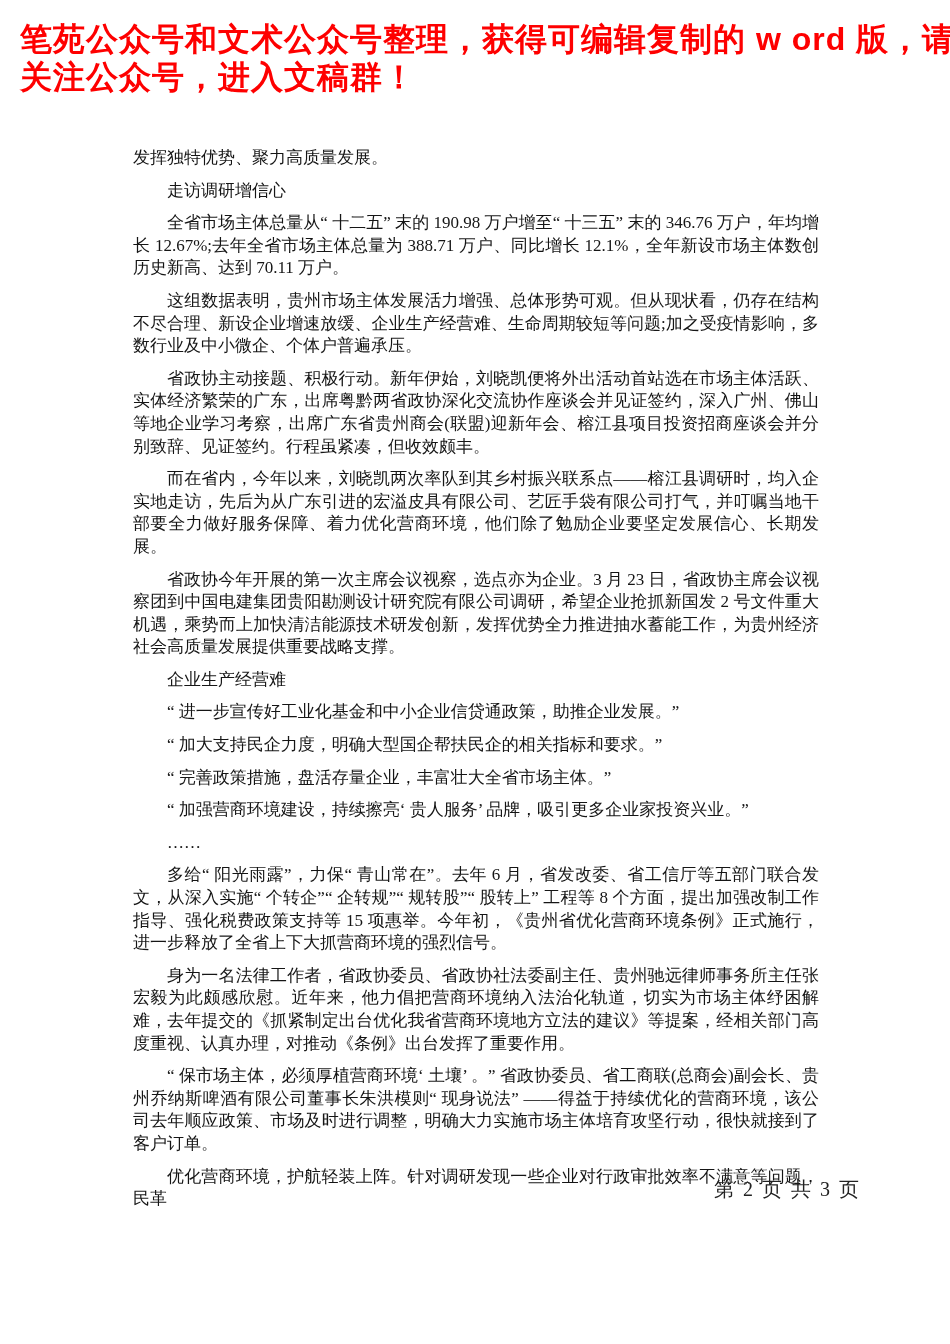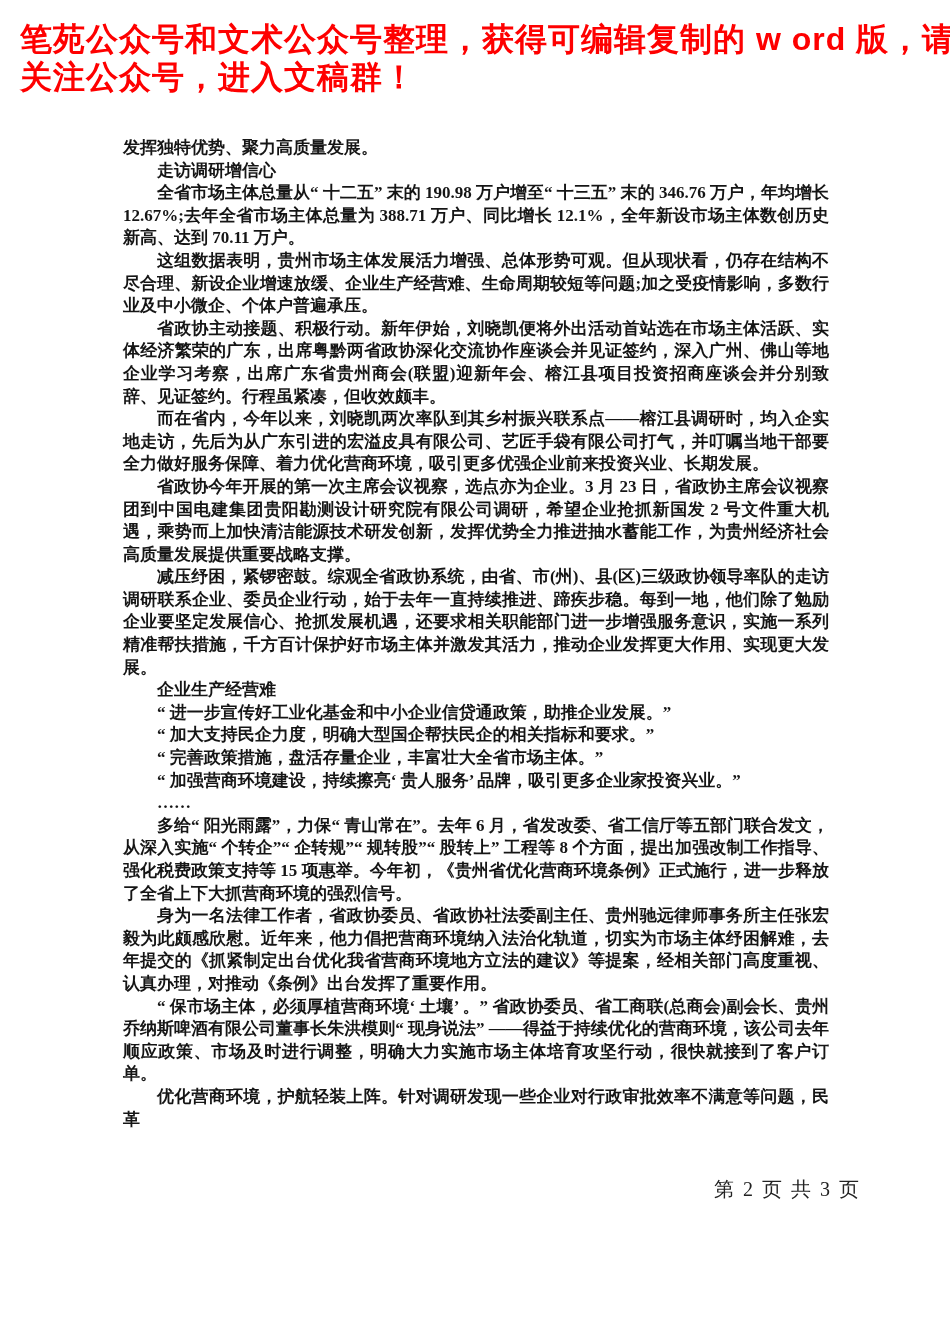--- a/index.html
+++ b/index.html
@@ -31,23 +31,22 @@
     position: absolute;
     left: 123px;
     top: 137px;
     width: 706px;
     font-size: 17px;
     line-height: 22.6px;
     color: #151515;
     text-align: justify;
   }
   .content p {
-    margin: 0;
+    margin: 10px;
     padding: 0;
-    font-weight: bold;
   }
   .content p.indent {
     text-indent: 2em;
   }
   .footer {
     position: absolute;
     left: 714px;
     top: 1176px;
     font-size: 20px;
     letter-spacing: 2px;
@@ -61,23 +60,22 @@
 <div class="page">
 
   <div class="banner">笔苑公众号和文术公众号整理，获得可编辑复制的 w ord 版，请关注公众号，进入文稿群！</div>
 
   <div class="content">
       <p>发挥独特优势、聚力高质量发展。</p>
       <p class="indent">走访调研增信心</p>
       <p class="indent">全省市场主体总量从“ 十二五” 末的 190.98 万户增至“ 十三五” 末的 346.76 万户，年均增长 12.67%;去年全省市场主体总量为 388.71 万户、同比增长 12.1%，全年新设市场主体数创历史新高、达到 70.11 万户。</p>
       <p class="indent">这组数据表明，贵州市场主体发展活力增强、总体形势可观。但从现状看，仍存在结构不尽合理、新设企业增速放缓、企业生产经营难、生命周期较短等问题;加之受疫情影响，多数行业及中小微企、个体户普遍承压。</p>
       <p class="indent">省政协主动接题、积极行动。新年伊始，刘晓凯便将外出活动首站选在市场主体活跃、实体经济繁荣的广东，出席粤黔两省政协深化交流协作座谈会并见证签约，深入广州、佛山等地企业学习考察，出席广东省贵州商会(联盟)迎新年会、榕江县项目投资招商座谈会并分别致辞、见证签约。行程虽紧凑，但收效颇丰。</p>
-      <p class="indent">而在省内，今年以来，刘晓凯两次率队到其乡村振兴联系点——榕江县调研时，均入企实地走访，先后为从广东引进的宏溢皮具有限公司、艺匠手袋有限公司打气，并叮嘱当地干部要全力做好服务保障、着力优化营商环境，吸引更多优强企业前来投资兴业、长期发展。</p>
+      <p class="indent">而在省内，今年以来，刘晓凯两次率队到其乡村振兴联系点——榕江县调研时，均入企实地走访，先后为从广东引进的宏溢皮具有限公司、艺匠手袋有限公司打气，并叮嘱当地干部要全力做好服务保障、着力优化营商环境，他们除了勉励企业要坚定发展信心、长期发展。</p>
       <p class="indent">省政协今年开展的第一次主席会议视察，选点亦为企业。3 月 23 日，省政协主席会议视察团到中国电建集团贵阳勘测设计研究院有限公司调研，希望企业抢抓新国发 2 号文件重大机遇，乘势而上加快清洁能源技术研发创新，发挥优势全力推进抽水蓄能工作，为贵州经济社会高质量发展提供重要战略支撑。</p>
-      <p class="indent">减压纾困，紧锣密鼓。综观全省政协系统，由省、市(州)、县(区)三级政协领导率队的走访调研联系企业、委员企业行动，始于去年一直持续推进、蹄疾步稳。每到一地，他们除了勉励企业要坚定发展信心、抢抓发展机遇，还要求相关职能部门进一步增强服务意识，实施一系列精准帮扶措施，千方百计保护好市场主体并激发其活力，推动企业发挥更大作用、实现更大发展。</p>
       <p class="indent">企业生产经营难</p>
       <p class="indent">“ 进一步宣传好工业化基金和中小企业信贷通政策，助推企业发展。”</p>
       <p class="indent">“ 加大支持民企力度，明确大型国企帮扶民企的相关指标和要求。”</p>
       <p class="indent">“ 完善政策措施，盘活存量企业，丰富壮大全省市场主体。”</p>
       <p class="indent">“ 加强营商环境建设，持续擦亮‘ 贵人服务’ 品牌，吸引更多企业家投资兴业。”</p>
       <p class="indent">……</p>
       <p class="indent">多给“ 阳光雨露”，力保“ 青山常在”。去年 6 月，省发改委、省工信厅等五部门联合发文，从深入实施“ 个转企”“ 企转规”“ 规转股”“ 股转上” 工程等 8 个方面，提出加强改制工作指导、强化税费政策支持等 15 项惠举。今年初，《贵州省优化营商环境条例》正式施行，进一步释放了全省上下大抓营商环境的强烈信号。</p>
       <p class="indent">身为一名法律工作者，省政协委员、省政协社法委副主任、贵州驰远律师事务所主任张宏毅为此颇感欣慰。近年来，他力倡把营商环境纳入法治化轨道，切实为市场主体纾困解难，去年提交的《抓紧制定出台优化我省营商环境地方立法的建议》等提案，经相关部门高度重视、认真办理，对推动《条例》出台发挥了重要作用。</p>
       <p class="indent">“ 保市场主体，必须厚植营商环境‘ 土壤’ 。” 省政协委员、省工商联(总商会)副会长、贵州乔纳斯啤酒有限公司董事长朱洪模则“ 现身说法” ——得益于持续优化的营商环境，该公司去年顺应政策、市场及时进行调整，明确大力实施市场主体培育攻坚行动，很快就接到了客户订单。</p>
       <p class="indent">优化营商环境，护航轻装上阵。针对调研发现一些企业对行政审批效率不满意等问题，民革</p>

